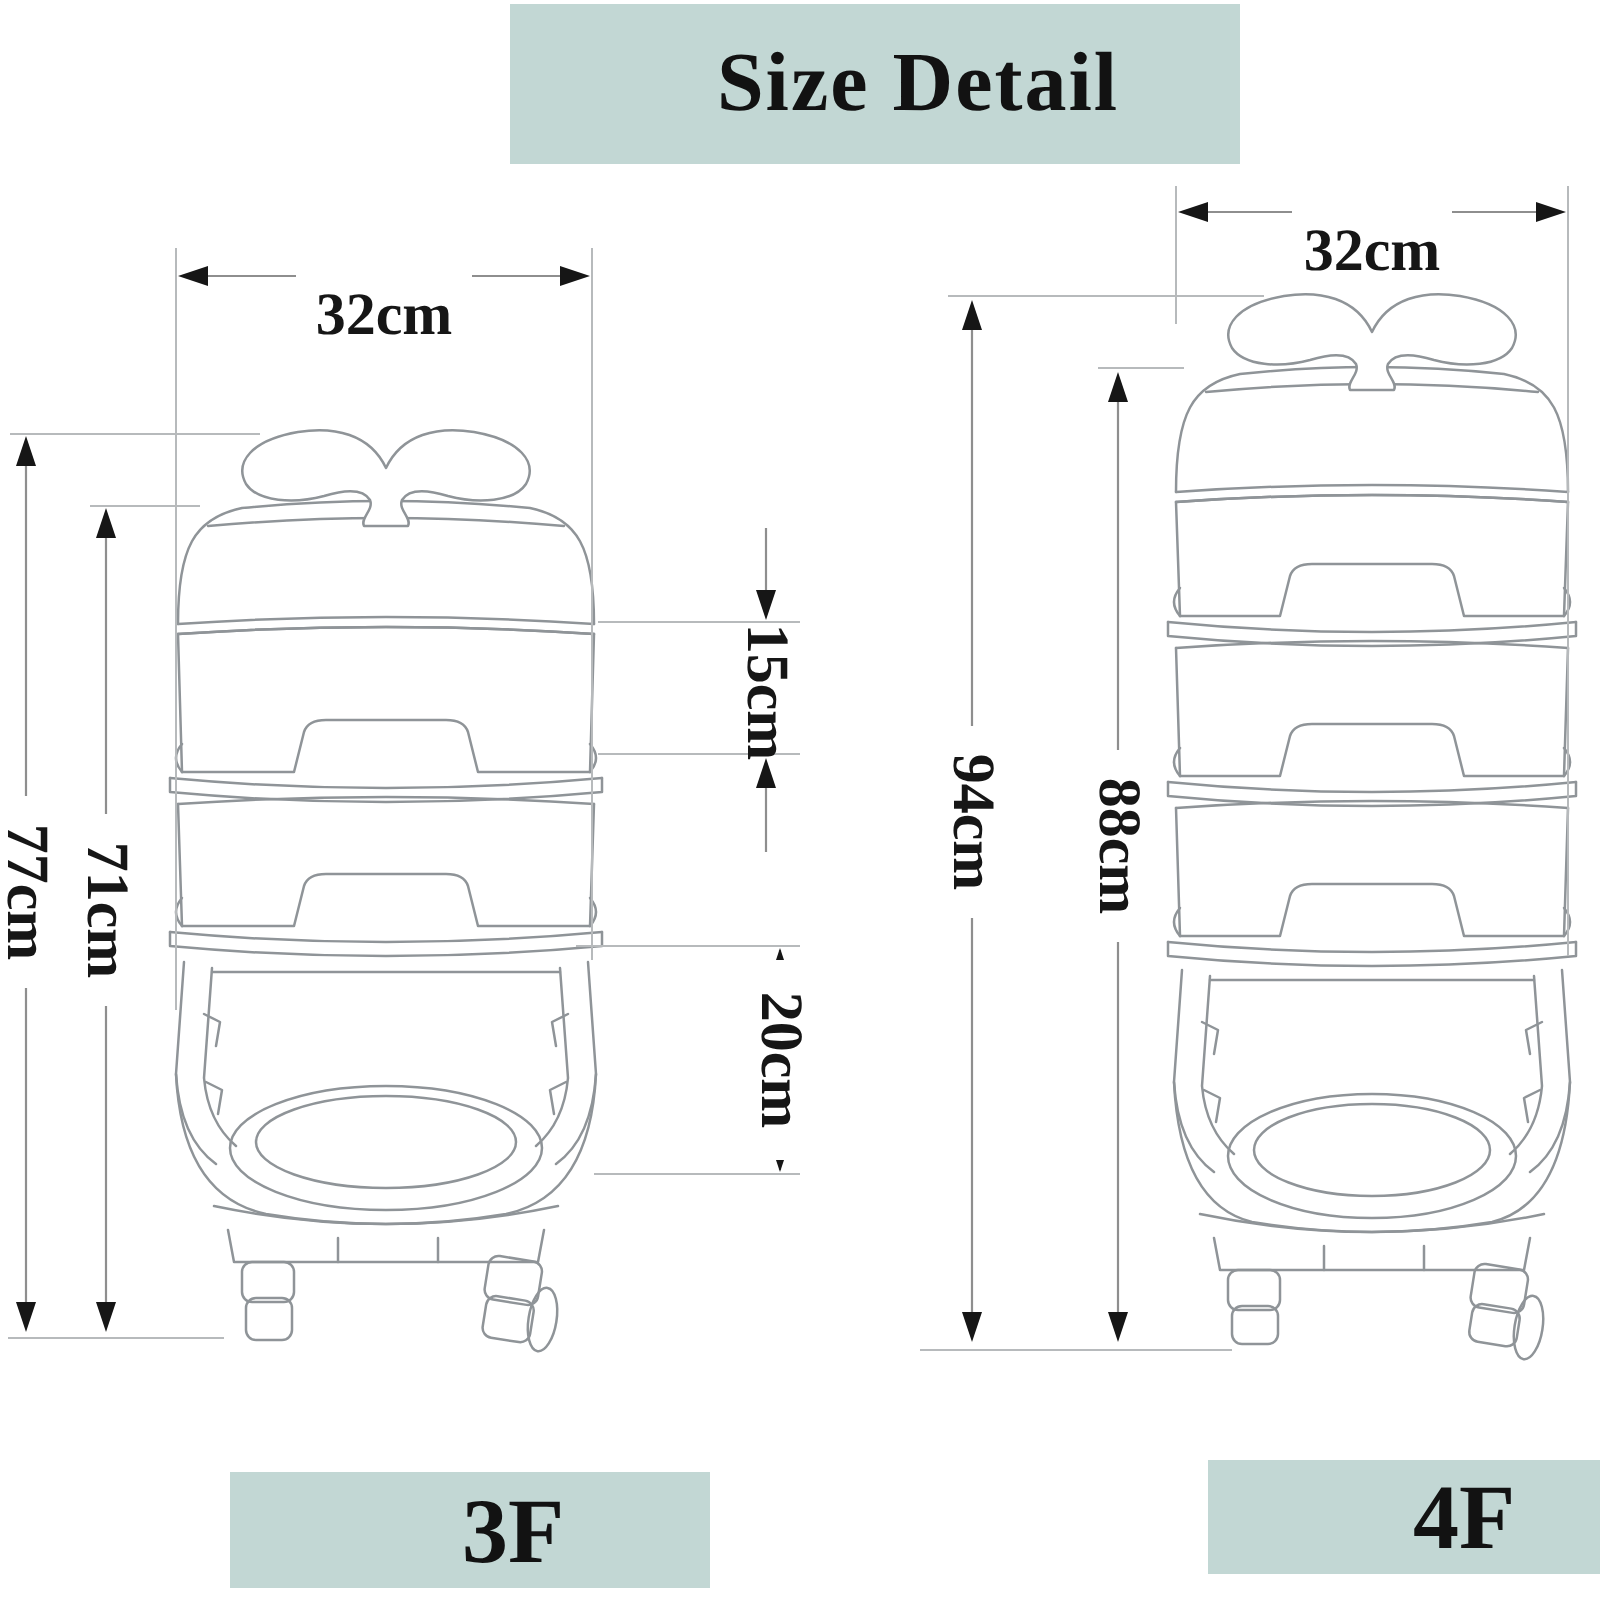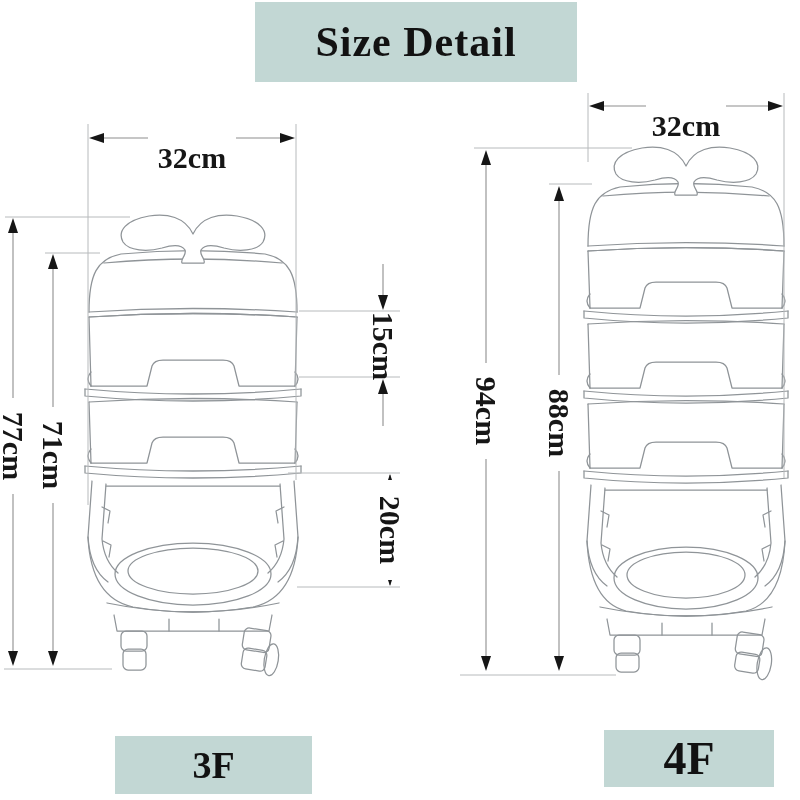--- a/index.html
+++ b/index.html
@@ -5,23 +5,24 @@
   html,body{margin:0;padding:0;}
   body{
     width:800px;height:800px;position:relative;background:#ffffff;overflow:hidden;
     font-family:"Liberation Serif", serif;
   }
   .stage{position:absolute;inset:0;}
   #art{position:absolute;left:0;top:0;}
   .banner{
     position:absolute;background:#c2d7d4;display:flex;align-items:center;justify-content:center;
     color:#121212;
+    padding-left:43px;
   }
   .title-box{left:255px;top:2px;width:322px;height:80px;font-size:42px;font-weight:bold;letter-spacing:1px;}
-  .badge-3f{left:115px;top:736px;width:197px;height:58px;font-size:38px;font-weight:bold;}
+  .badge-3f{left:115px;top:736px;width:197px;height:58px;font-size:46px;font-weight:bold;}
   .badge-4f{left:604px;top:730px;width:170px;height:57px;font-size:46px;font-weight:bold;}
   .dim{
     position:absolute;color:#161616;font-weight:bold;font-size:30px;text-align:center;
   }
   .h{width:110px;height:36px;line-height:36px;margin-top:20px;}
   .v{width:100px;height:34px;line-height:34px;transform:rotate(90deg);}
   .bgw{background:#ffffff;}
   
   .draw{fill:none;stroke:#8f9498;stroke-width:1.25;stroke-linecap:round;stroke-linejoin:round;}
   .fillw{fill:#ffffff;stroke:#8f9498;stroke-width:1.25;stroke-linejoin:round;}

